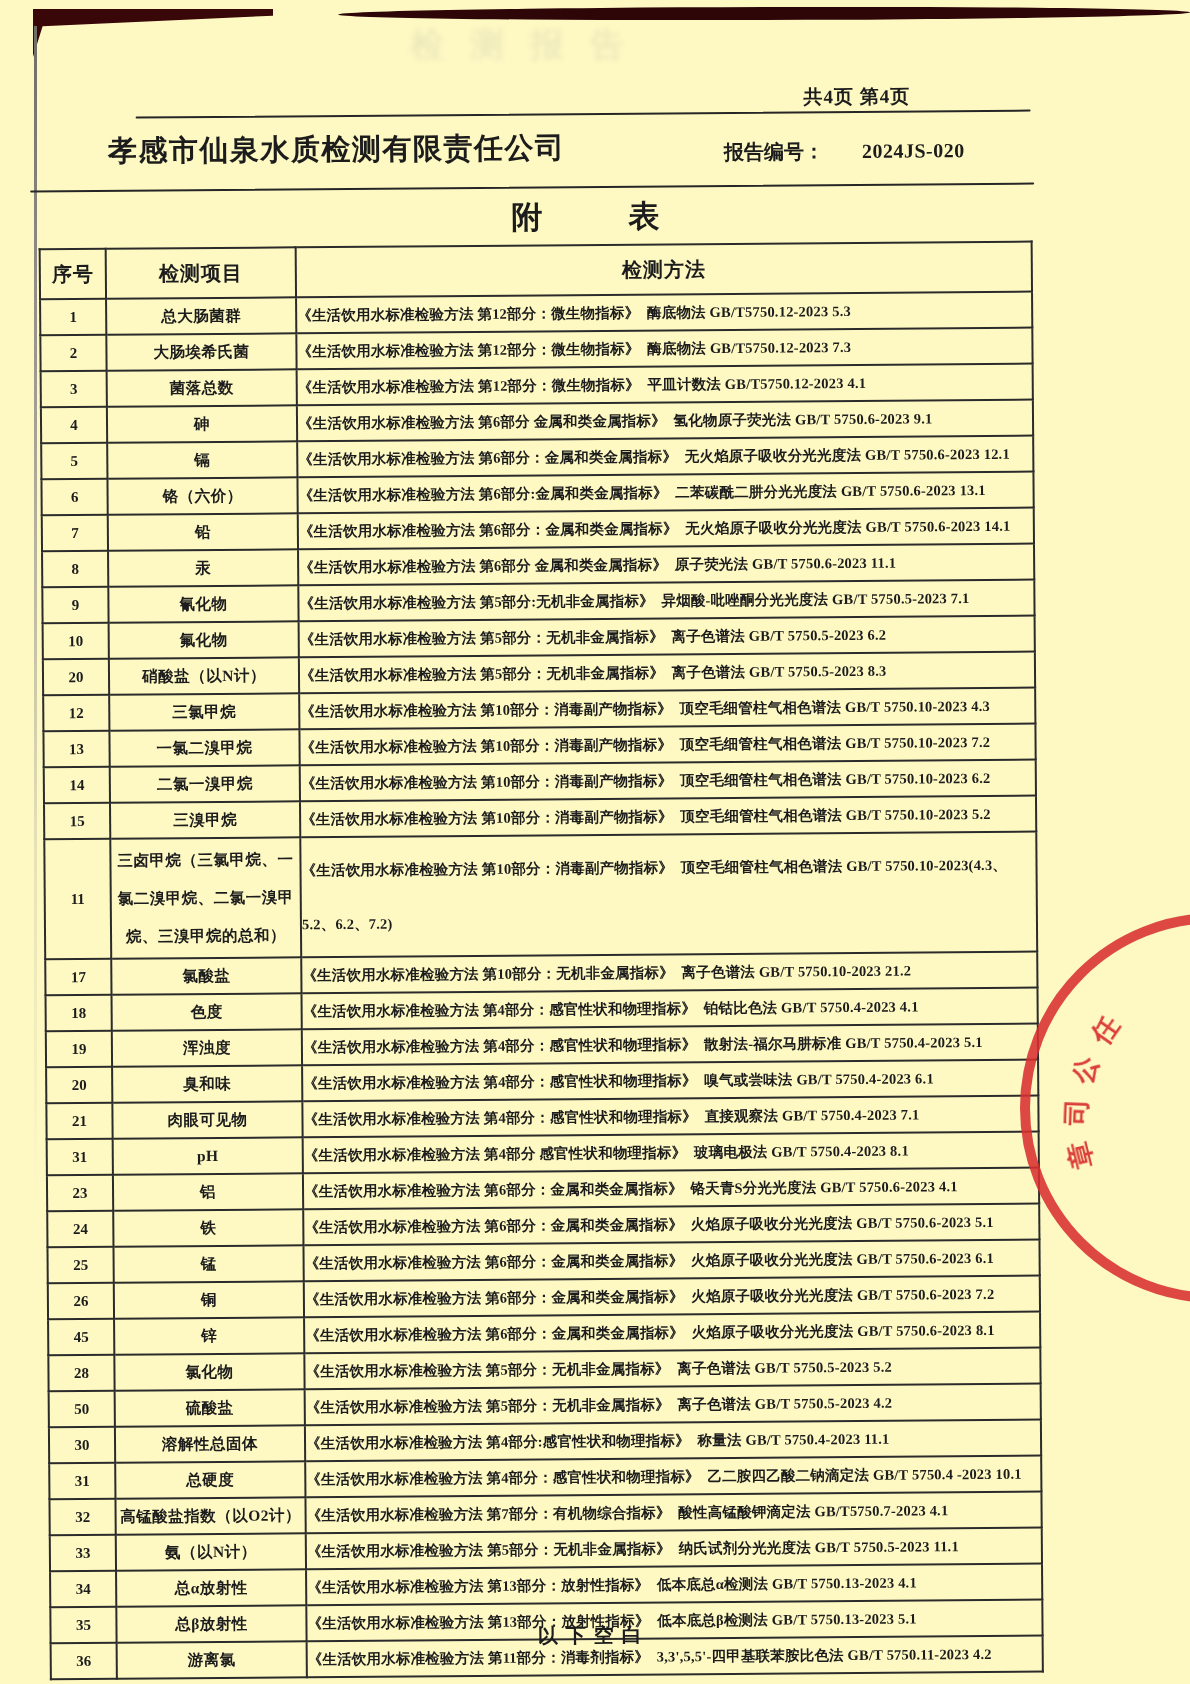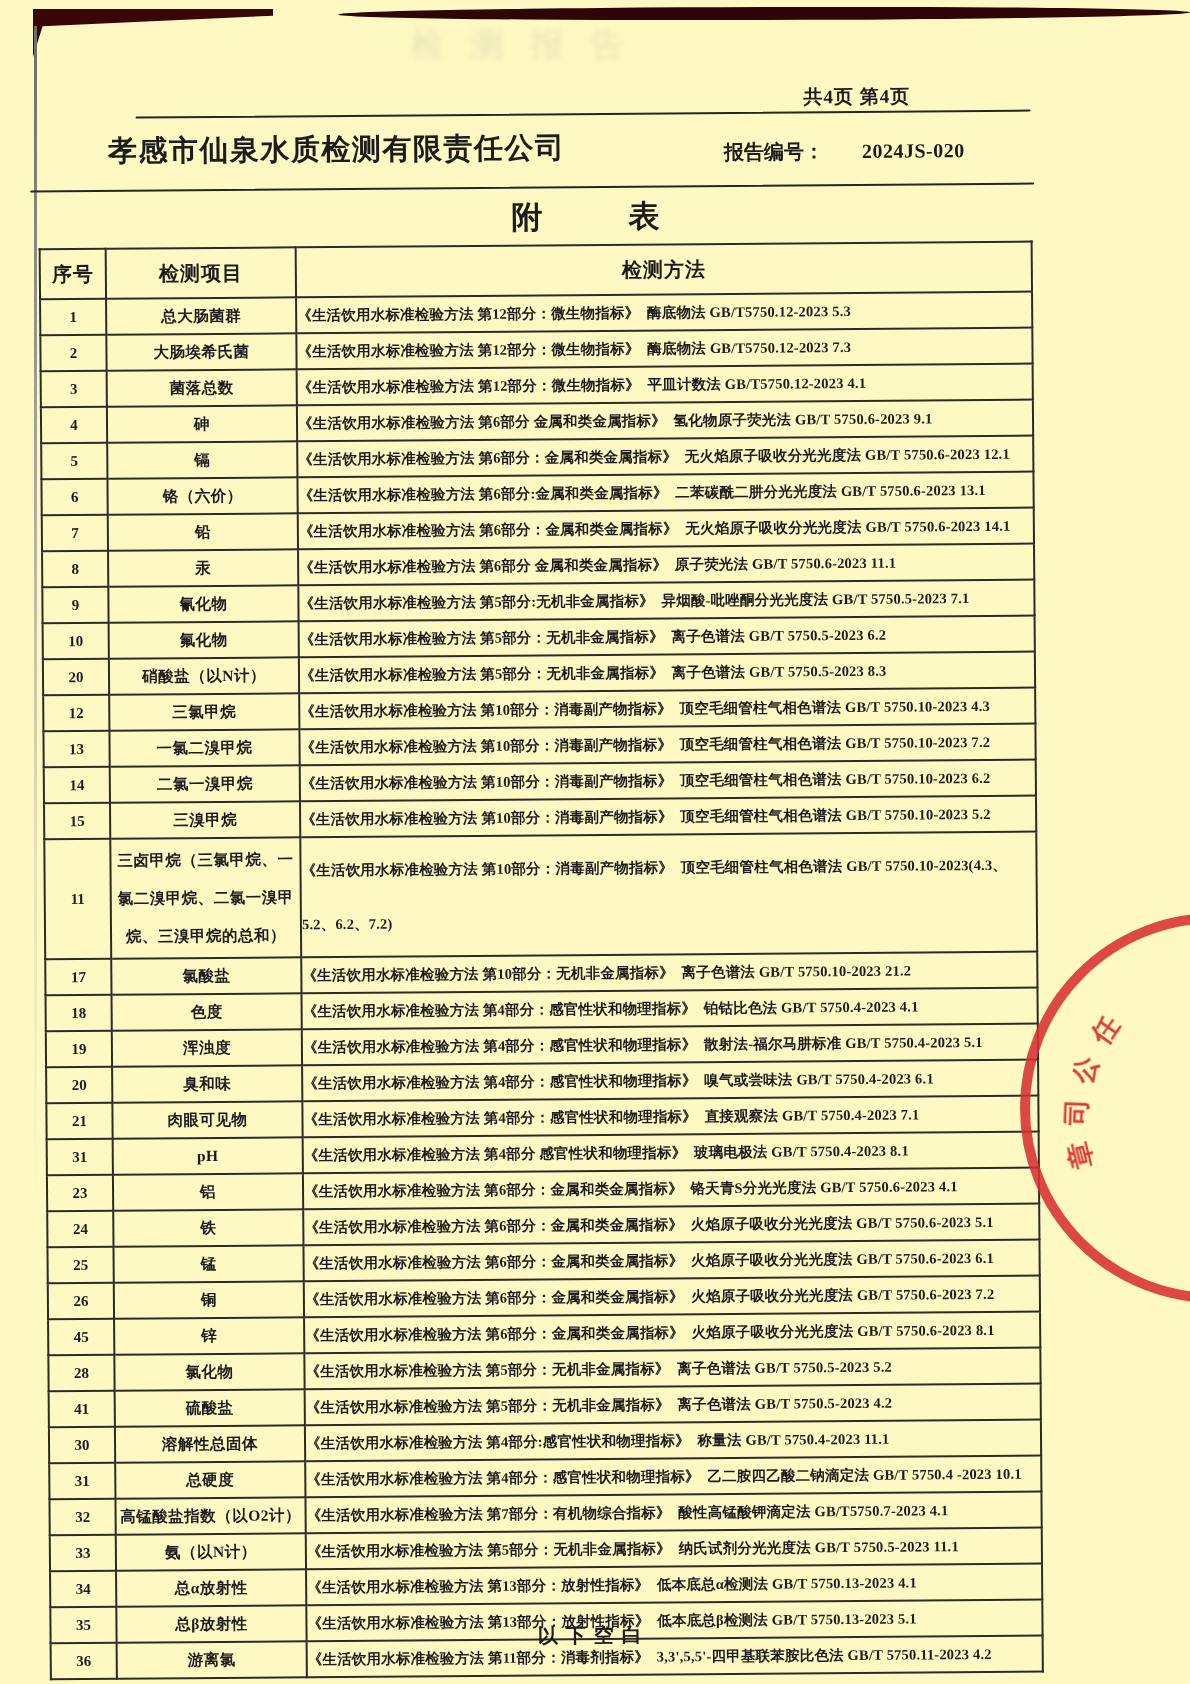--- a/index.html
+++ b/index.html
@@ -220,21 +220,21 @@
             <td class="c-no">45</td>
             <td class="c-item">锌</td>
             <td class="c-method">《生活饮用水标准检验方法 第6部分：金属和类金属指标》  火焰原子吸收分光光度法 GB/T 5750.6-2023 8.1</td>
           </tr>
           <tr>
             <td class="c-no">28</td>
             <td class="c-item">氯化物</td>
             <td class="c-method">《生活饮用水标准检验方法 第5部分：无机非金属指标》  离子色谱法 GB/T 5750.5-2023 5.2</td>
           </tr>
           <tr>
-            <td class="c-no">41</td>
+            <td class="c-no">50</td>
             <td class="c-item">硫酸盐</td>
             <td class="c-method">《生活饮用水标准检验方法 第5部分：无机非金属指标》  离子色谱法 GB/T 5750.5-2023 4.2</td>
           </tr>
           <tr>
             <td class="c-no">30</td>
             <td class="c-item">溶解性总固体</td>
             <td class="c-method">《生活饮用水标准检验方法 第4部分:感官性状和物理指标》  称量法 GB/T 5750.4-2023 11.1</td>
           </tr>
           <tr>
             <td class="c-no">31</td>

